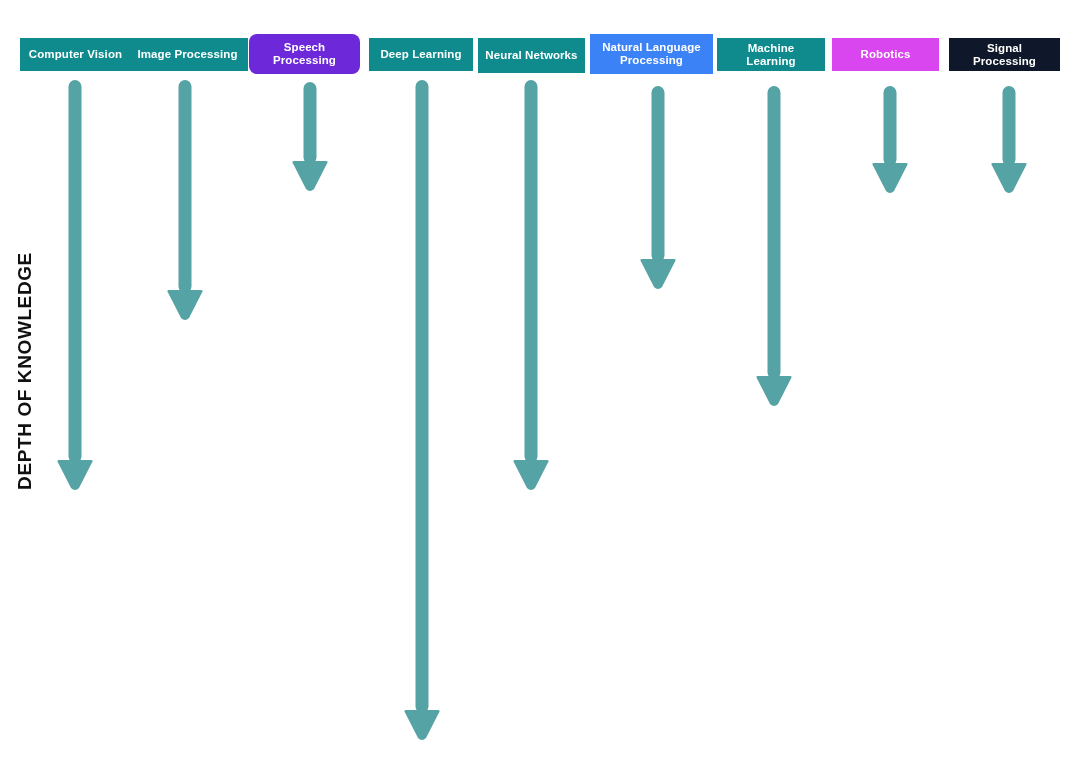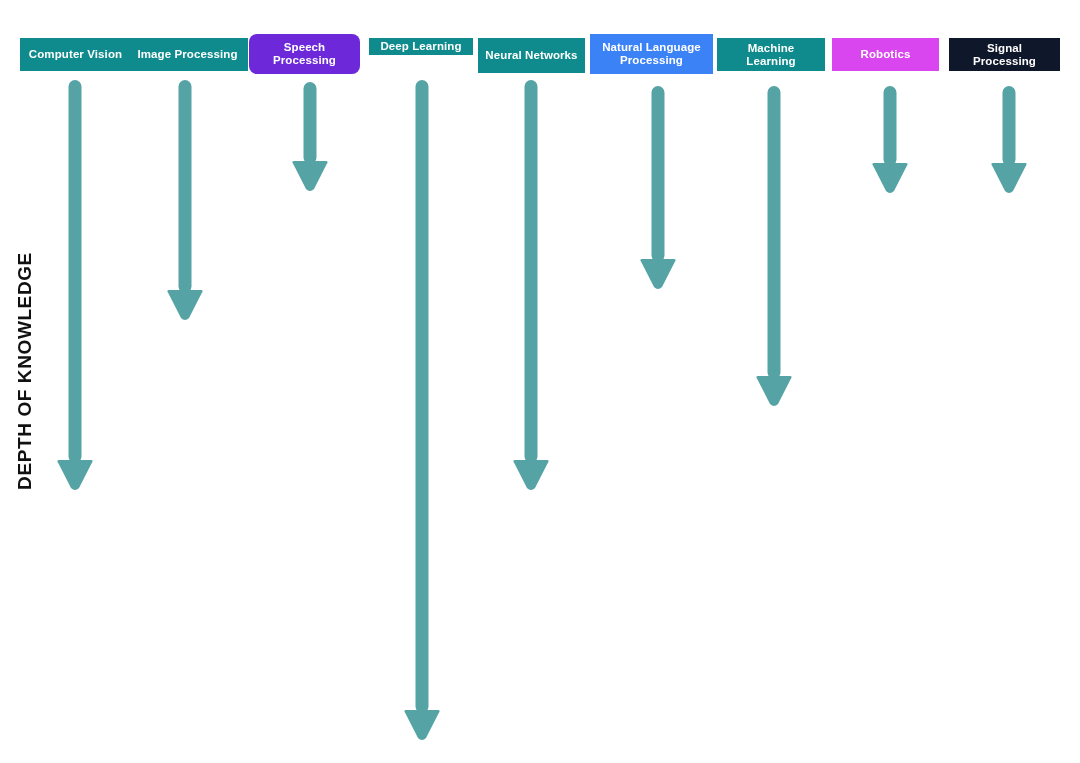--- a/index.html
+++ b/index.html
@@ -127,21 +127,21 @@
         <div>
           <span class="label-line">Image Processing</span>
         </div>
       </div>
       <div class="node-box" style="left: 249px; top: 34px; width: 111px; height: 40px; background: #6d28d9; color: rgb(255, 255, 255); border-radius: 8px;">
         <div>
           <span class="label-line">Speech</span>
           <span class="label-line">Processing</span>
         </div>
       </div>
-      <div class="node-box" style="left: 369px; top: 38px; width: 104px; height: 17px; background: rgb(15, 139, 141); color: rgb(255, 255, 255);">
+      <div class="node-box" style="left: 369px; top: 38px; width: 104px; height: 33px; background: rgb(15, 139, 141); color: rgb(255, 255, 255);">
         <div>
           <span class="label-line">Deep Learning</span>
         </div>
       </div>
       <div class="node-box" style="left: 478px; top: 38px; width: 107px; height: 35px; background: rgb(15, 139, 141); color: rgb(255, 255, 255);">
         <div>
           <span class="label-line">Neural Networks</span>
         </div>
       </div>
       <div class="node-box" style="left: 590px; top: 34px; width: 123px; height: 40px; background: #3b82f6; color: rgb(255, 255, 255);">

